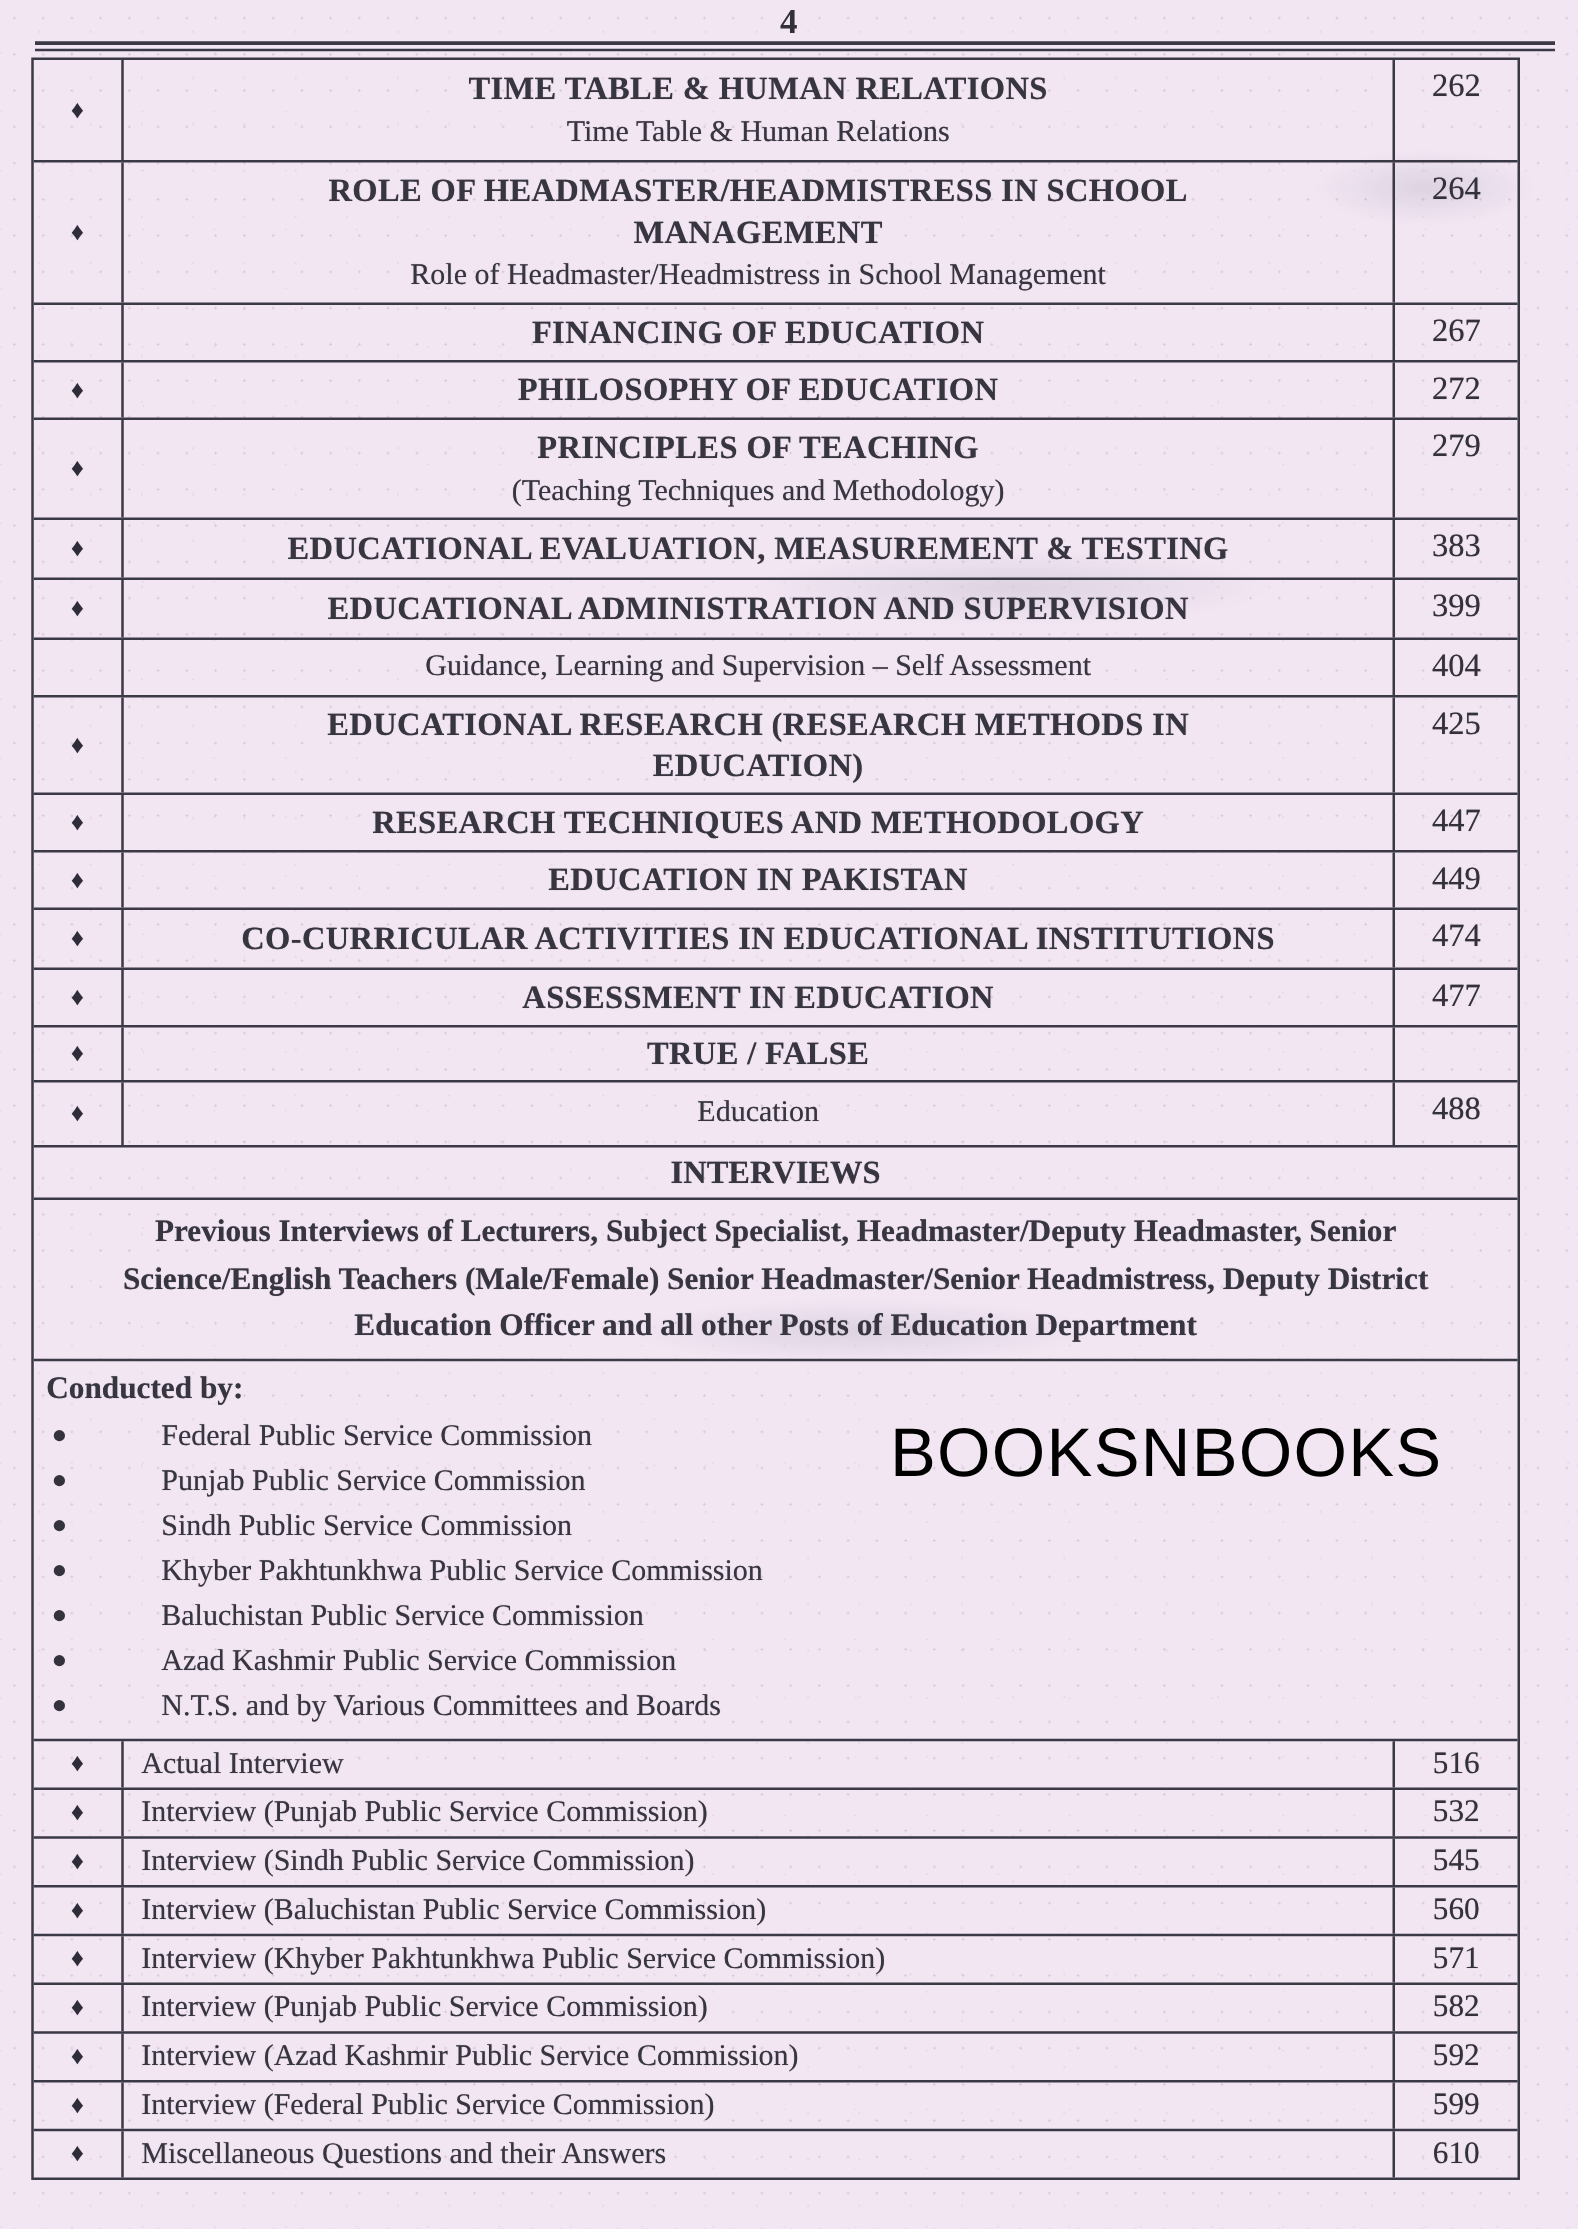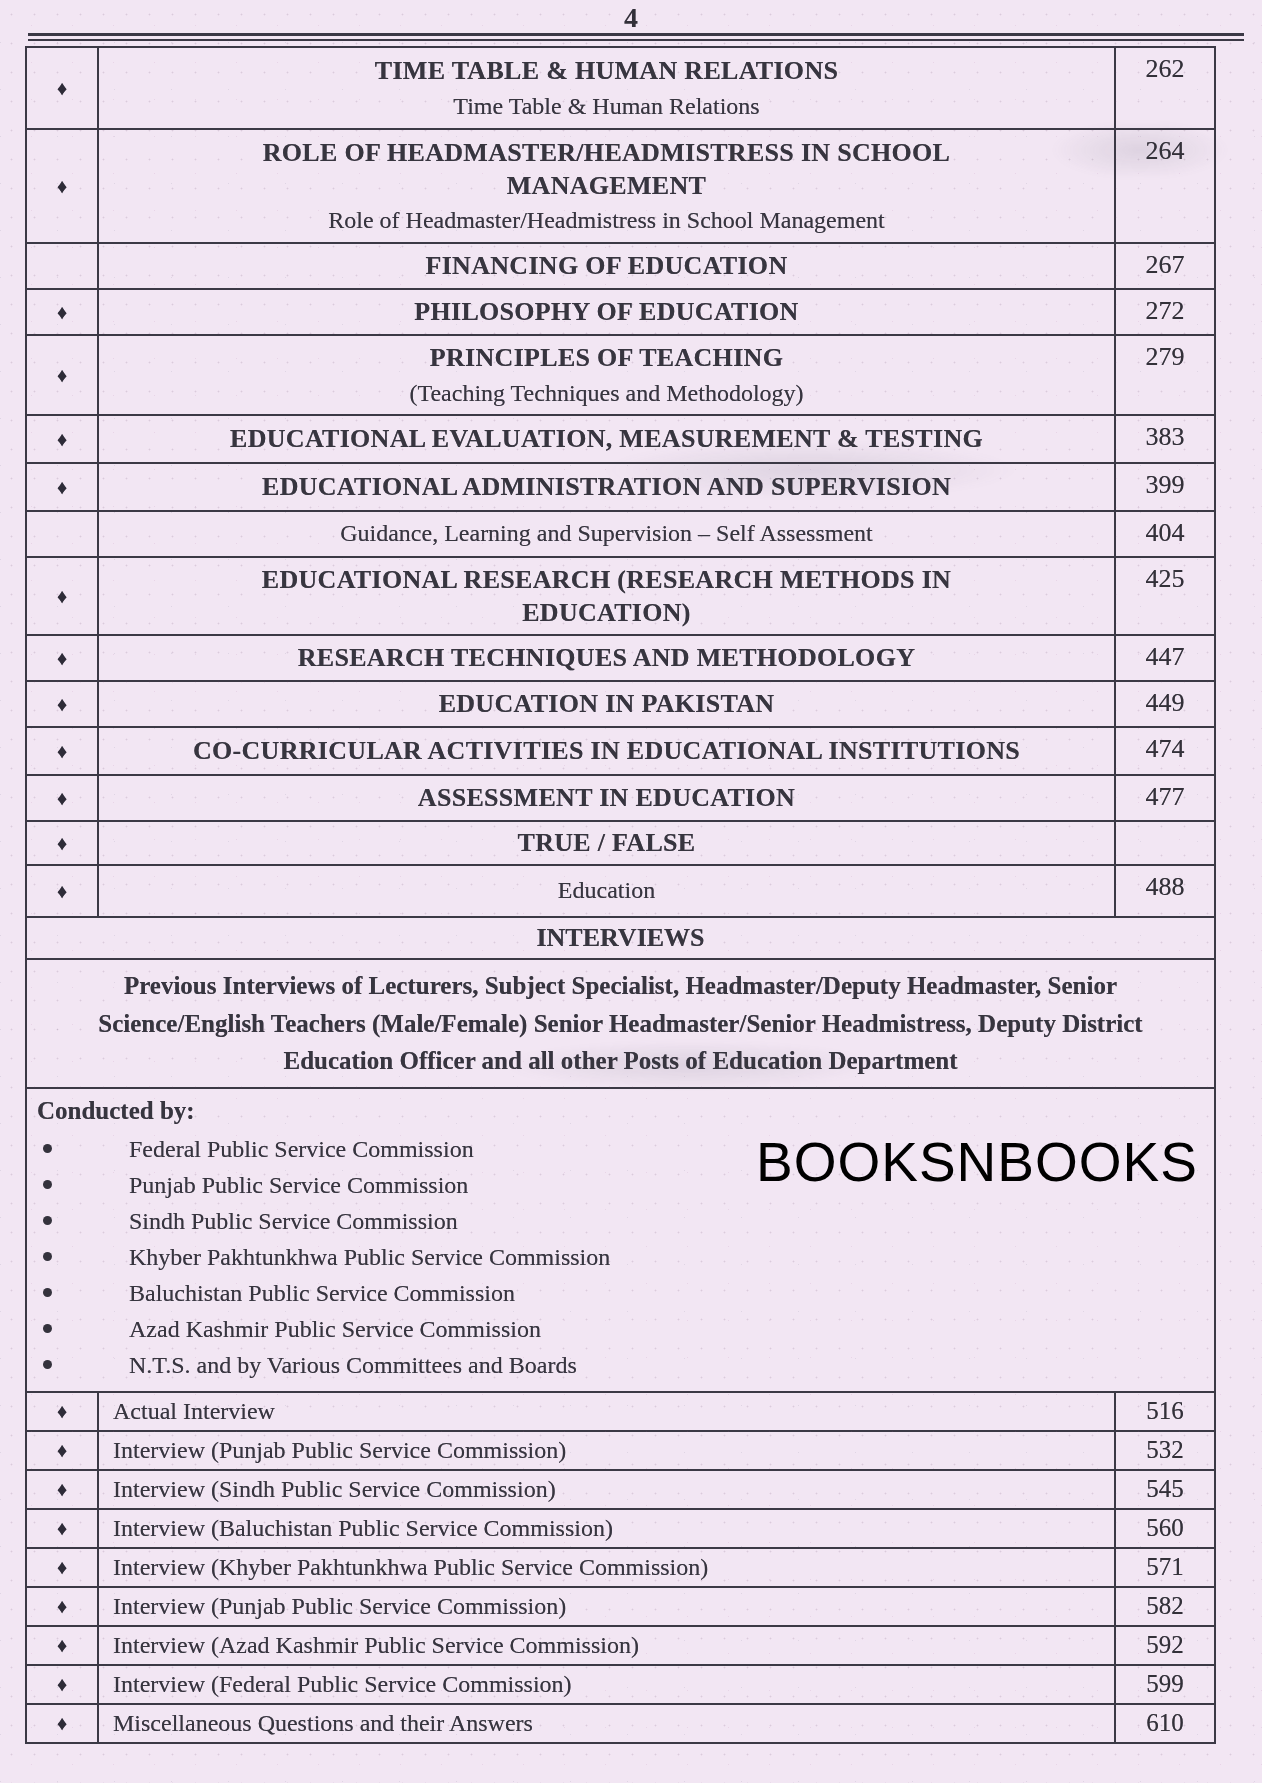--- a/index.html
+++ b/index.html
@@ -76,21 +76,21 @@
   }
   .int-page{
     flex:0 0 100px;border-left:2px solid #3b3945;
     display:flex;align-items:center;justify-content:center;
     font-size:25px;color:#333139;
   }
   #interview-rows .int-row:last-child{border-bottom:none;}
   .watermark{
     position:absolute;left:712px;top:1130px;z-index:5;
     font-family:"Liberation Sans", sans-serif;
-    font-size:55px;font-weight:500;letter-spacing:1px;color:#000;margin-left:44px;
+    font-size:55px;font-weight:500;letter-spacing:1px;color:#000;
   }
 </style>
 </head>
 <body>
 
 <div class="ghost" style="left:1050px;top:120px;width:180px;height:60px;"></div>
 <div class="ghost" style="left:600px;top:440px;width:420px;height:60px;"></div>
 <div class="ghost" style="left:500px;top:1040px;width:380px;height:50px;"></div>
 
 <div class="page-num">4</div>

